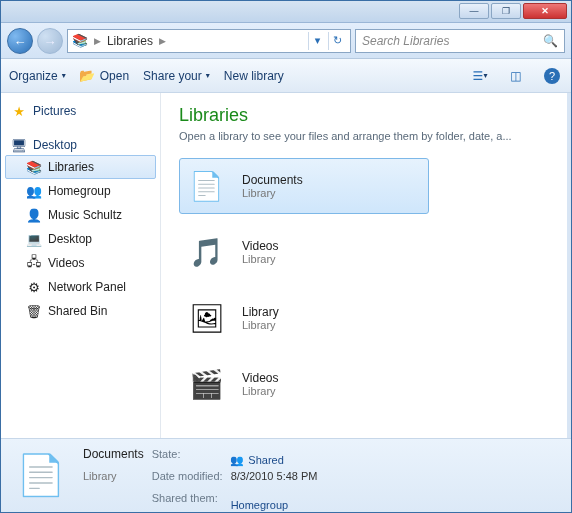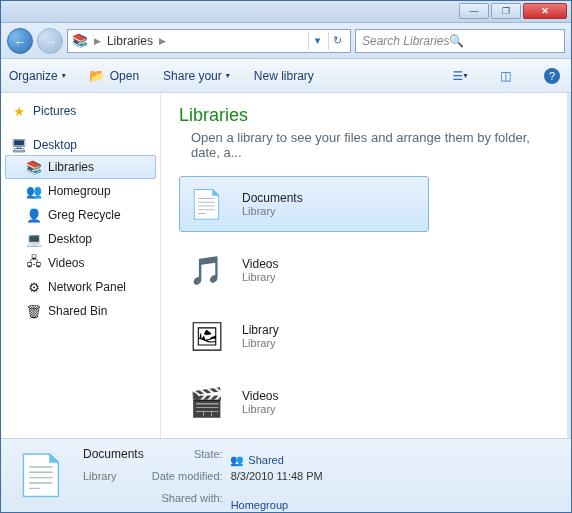--- a/index.html
+++ b/index.html
@@ -13,53 +13,53 @@
 
 
 .navbar { height: 36px; background: linear-gradient(#e3eefb,#d3e3f5); display: flex; align-items: center; padding: 0 6px; gap: 4px; border-bottom: 1px solid #b5c9df; }
 .navbtn { width: 26px; height: 26px; border-radius: 50%; background: radial-gradient(circle at 30% 30%, #7fb9f0, #2a6fb6); border: 1px solid #3a6ea5; display: flex; align-items: center; justify-content: center; color: #fff; font-size: 13px; }
 .navbtn.fwd { background: radial-gradient(circle at 30% 30%, #cfe0f2, #9fb9d6); border-color: #9fb9d6; color: #eef; }
 .addressbar { flex: 1; height: 24px; background: #fff; border: 1px solid #8aa6c4; display: flex; align-items: center; padding: 0 4px; font-size: 12px; color: #333; gap: 6px; }
 .addressbar .crumb { display: flex; align-items: center; gap: 4px; }
 .addressbar .sep { color: #888; font-size: 9px; }
 .addr-actions { display: flex; align-items: center; gap: 2px; margin-left: auto; }
 .addr-actions span { width: 18px; height: 18px; display: flex; align-items: center; justify-content: center; color: #2a6fb6; font-size: 11px; border-left: 1px solid #cbd9ea; }
-.searchbar { width: 210px; height: 24px; background: #fff; border: 1px solid #8aa6c4; display: flex; align-items: center; padding: 0 6px; font-size: 12px; color: #888; font-style: italic; justify-content: flex-start; }
-
-
-.toolbar { height: 34px; background: linear-gradient(#f4f9fe,#dfeaf6); border-bottom: 1px solid #c7d7e9; display: flex; align-items: center; padding: 0 8px; gap: 24px; font-size: 12px; color: #1a3e6e; }
+.searchbar { width: 210px; height: 24px; background: #fff; border: 1px solid #8aa6c4; display: flex; align-items: center; padding: 0 6px; font-size: 12px; color: #888; font-style: italic; justify-content: space-between; }
+
+
+.toolbar { height: 34px; background: linear-gradient(#f4f9fe,#dfeaf6); border-bottom: 1px solid #c7d7e9; display: flex; align-items: center; padding: 0 8px; gap: 14px; font-size: 12px; color: #1a3e6e; }
 .toolbar .item { display: flex; align-items: center; gap: 4px; cursor: default; }
 .toolbar .spacer { flex: 1; }
 .toolbar .iconbtn { width: 22px; height: 22px; display: flex; align-items: center; justify-content: center; color: #2a6fb6; border-radius: 2px; }
 .toolbar .drop { font-size: 8px; color: #1a3e6e; }
 
 
 .body { flex: 1; display: flex; overflow: hidden; }
 .navpane { width: 160px; background: #fff; border-right: 1px solid #e2e8ef; padding: 8px 4px; font-size: 12px; }
 .navsection { margin-bottom: 14px; }
 .navhead { display: flex; align-items: center; gap: 6px; color: #1a3e6e; padding: 2px 6px; }
 .navitem { display: flex; align-items: center; gap: 6px; padding: 3px 6px 3px 20px; color: #222; border: 1px solid transparent; border-radius: 2px; }
 .navitem.selected { background: linear-gradient(#e9f2fc,#d6e8fa); border: 1px solid #9ec6ee; }
 .ico { width: 16px; height: 16px; display: inline-flex; align-items: center; justify-content: center; font-size: 13px; }
 
 
 .content { flex: 1; padding: 12px 18px; overflow: auto; }
 .content h1 { font-size: 18px; font-weight: normal; color: #1a8a1a; margin-bottom: 4px; }
-.content .subhead { font-size: 13px; color: #5a6a7a; margin-bottom: 16px; margin-left: 12px; }
+.content .subhead { font-size: 11px; color: #5a6a7a; margin-bottom: 16px; }
 .libitem { display: flex; align-items: center; gap: 14px; padding: 6px; border: 1px solid transparent; border-radius: 3px; margin-bottom: 10px; width: 250px; }
 .libitem.selected { background: linear-gradient(#e6f2fd,#cfe6fb); border: 1px solid #7db8e8; }
 .libicon { width: 42px; height: 42px; display: flex; align-items: center; justify-content: center; font-size: 28px; }
 .libtext .t1 { font-size: 12px; color: #222; }
 .libtext .t2 { font-size: 11px; color: #777; }
 
 
 .details { height: 74px; background: linear-gradient(#eaf3fc,#dce9f7); border-top: 1px solid #c7d7e9; display: flex; align-items: center; padding: 6px 12px; gap: 14px; font-size: 11px; }
 .details .bigicon { width: 56px; height: 56px; display: flex; align-items: center; justify-content: center; font-size: 40px; color: #6aa7df; }
 .details .meta { display: grid; grid-template-columns: auto auto auto; column-gap: 8px; row-gap: 3px; align-items: center; }
-.details .label { color: #6a7a8a; text-align: right; }
+.details .label { color: #6a7a8a; }
 .details .val { color: #1a4a8a; margin-top: 14px; }
 .details .name { font-size: 12px; color: #222; }
 .details .type { color: #777; }
 
 .star { color: #f5b301; }
 .folder { color: #f5c96b; }
 </style>
 </head>
 <body>
 
@@ -146,21 +146,21 @@
         <div class="navitem selected">
           <span class="ico">📚</span>
           <span>Libraries</span>
         </div>
         <div class="navitem">
           <span class="ico">👥</span>
           <span>Homegroup</span>
         </div>
         <div class="navitem">
           <span class="ico">👤</span>
-          <span>Greg Recycle</span>
+          <span>Music Schultz</span>
         </div>
         <div class="navitem">
           <span class="ico">💻</span>
           <span>Desktop</span>
         </div>
         <div class="navitem">
           <span class="ico">🖧</span>
           <span>Videos</span>
         </div>
         <div class="navitem">
@@ -211,21 +211,21 @@
 
   <div class="details">
     <div class="bigicon">📄</div>
     <div class="meta">
       <span class="name">Documents</span>
       <span class="label">State:</span>
       <span class="val"><span style="margin-right:4px;">👥</span><span>Shared</span></span>
 
       <span class="type">Library</span>
       <span class="label">Date modified:</span>
-      <span style="color:#333;">8/3/2010 11:48 PM</span>
+      <span style="color:#333;">8/3/2010 5:48 PM</span>
 
       <span></span>
-      <span class="label">Shared with:</span>
+      <span class="label">Shared them:</span>
       <span class="val">Homegroup</span>
     </div>
   </div>
 
 </div>
 
 </body></html>

